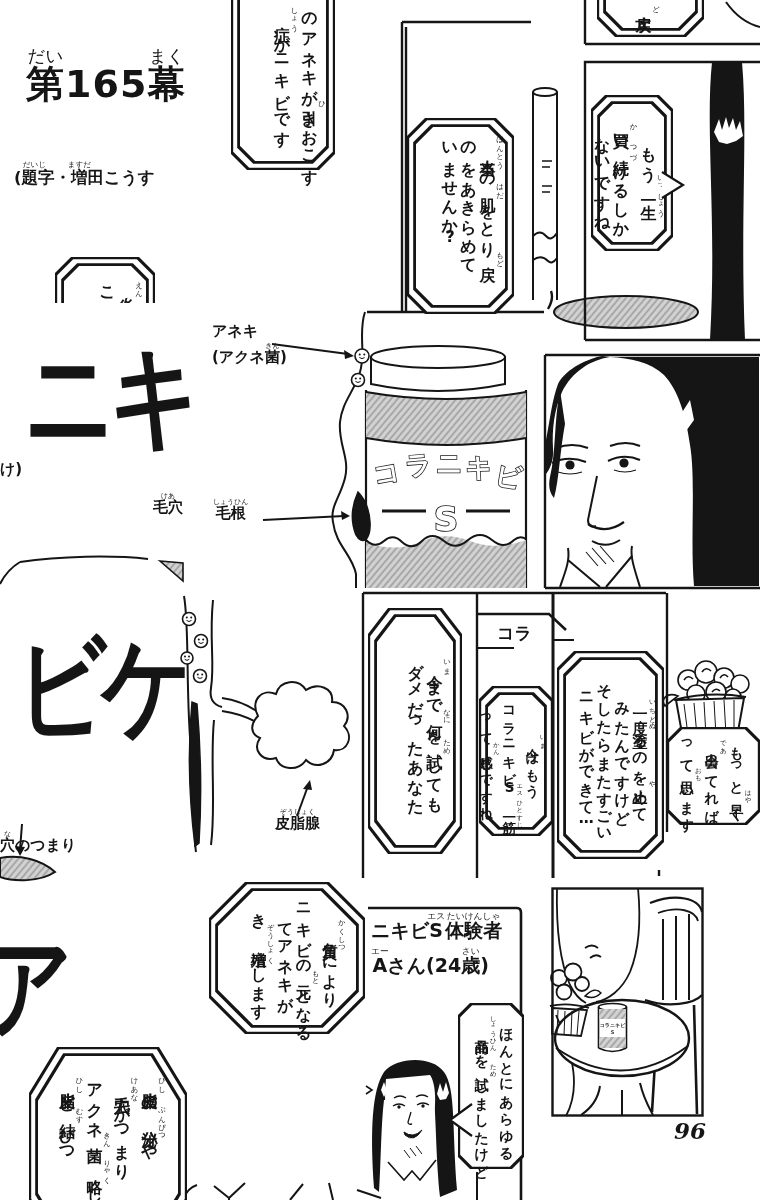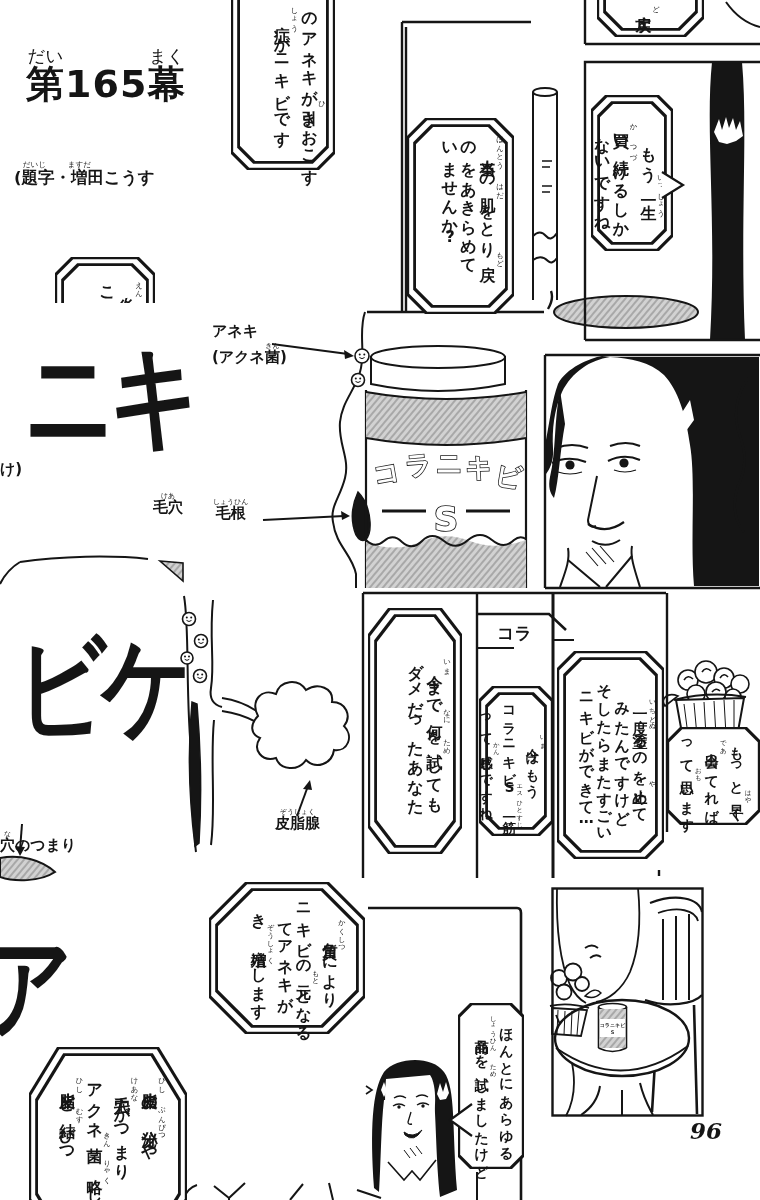--- a/index.html
+++ b/index.html
@@ -458,15 +458,17 @@
 </div>
 <div class="htext lab" style="left:0;top:830px">
     <div class="vline"><ruby>穴<rt>な</rt></ruby>のつまり</div>
   </div>
 <div class="htext lab" style="left:275px;top:808px">
     <div class="vline"><ruby>皮脂腺<rt>ぞうしょく</rt></ruby></div>
   </div>
 <div class="htext kora" style="left:497px;top:622px">コラ</div>
 
 <div class="htext caption" style="left:371px;top:912px;width:150px">
-  </div>
-
-<div class="htext pagenum" style="left:690px;top:1116px">96</div>
+    <div class="vline">ニキビ<ruby>S<rt>エス</rt></ruby><ruby>体験者<rt>たいけんしゃ</rt></ruby></div>
+    <div class="vline"><ruby>A<rt>エー</rt></ruby>さん(24<ruby>歳<rt>さい</rt></ruby>)</div>
+  </div>
+
+<div class="htext pagenum" style="left:674px;top:1116px">96</div>
 
 </body></html>

